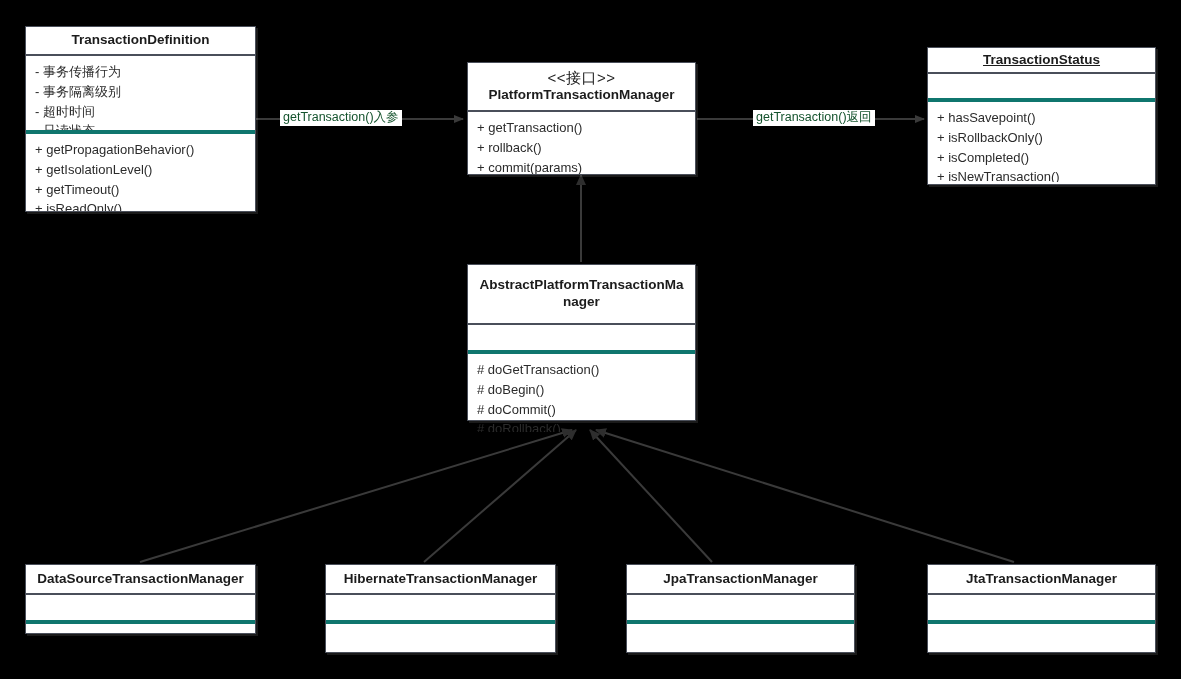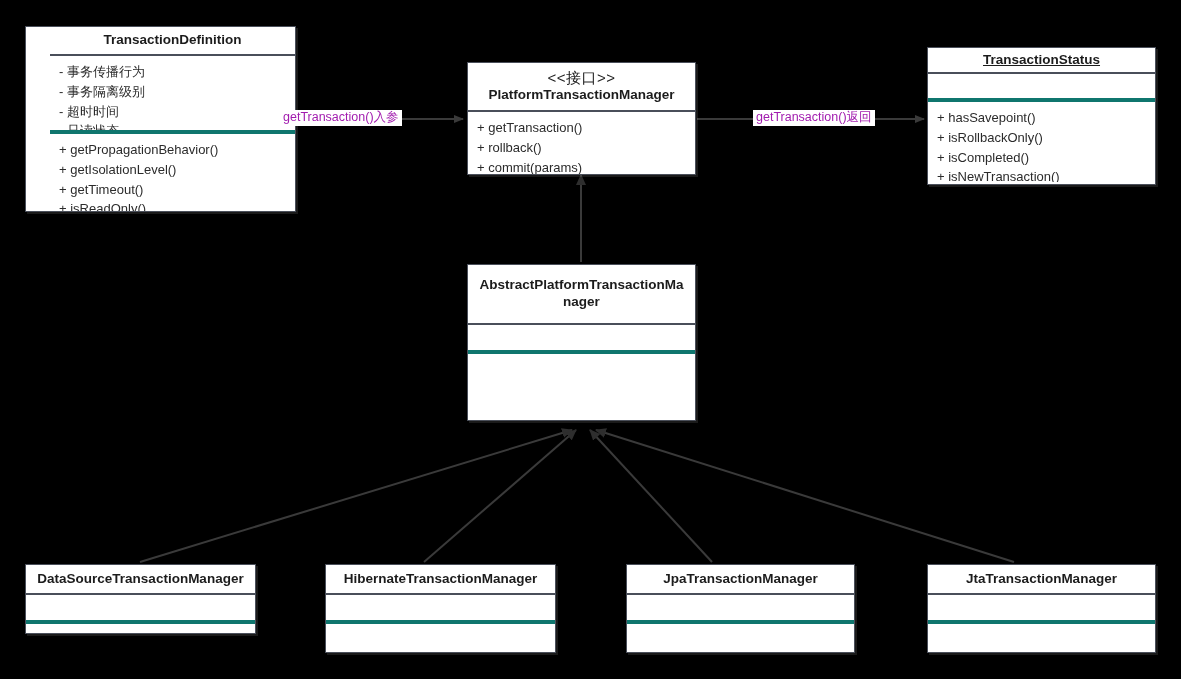--- a/index.html
+++ b/index.html
@@ -66,21 +66,21 @@
   }
   .member {
     font-size: 13px;
     color: #2b2b2b;
     line-height: 1.52;
     white-space: nowrap;
   }
   .edge-label {
     position: absolute;
     background: #ffffff;
-    color: #a21caf;
+    color: #14532d;
     font-size: 12.5px;
     line-height: 1.1;
     padding: 1px 3px;
     white-space: nowrap;
     z-index: 8;
     border: 0;
   }
 </style>
 </head>
 <body>
@@ -102,21 +102,21 @@
     <line x1="697" y1="119" x2="924" y2="119" stroke="#3a3a3a" stroke-width="2" marker-end="url(#arrowOpen)"></line>
 
     <line x1="581" y1="262" x2="581" y2="175" stroke="#3a3a3a" stroke-width="2" marker-end="url(#arrowTri)"></line>
 
     <line x1="140" y1="562" x2="572" y2="430" stroke="#3a3a3a" stroke-width="2" marker-end="url(#arrowTri)"></line>
     <line x1="424" y1="562" x2="576" y2="430" stroke="#3a3a3a" stroke-width="2" marker-end="url(#arrowTri)"></line>
     <line x1="712" y1="562" x2="590" y2="430" stroke="#3a3a3a" stroke-width="2" marker-end="url(#arrowTri)"></line>
     <line x1="1014" y1="562" x2="596" y2="430" stroke="#3a3a3a" stroke-width="2" marker-end="url(#arrowTri)"></line>
   </svg>
 
-  <div class="uml-class" style="left:25px; top:26px; width:271px; height:186px;padding-left:24px;">
+  <div class="uml-class" style="left:25px; top:26px; width:231px; height:186px;">
     <div class="compartment comp-title" style="height:29px;">
       <span>TransactionDefinition</span>
     </div>
     <div class="compartment comp-body" style="height:78px;">
       <div class="member">- 事务传播行为</div>
       <div class="member">- 事务隔离级别</div>
       <div class="member">- 超时时间</div>
       <div class="member">- 只读状态</div>
     </div>
     <div class="compartment comp-body last" style="height:77px;">
@@ -151,20 +151,26 @@
       <div class="member">+ isNewTransaction()</div>
     </div>
   </div>
 
   <div class="uml-class" style="left:467px; top:264px; width:229px; height:157px;">
     <div class="compartment comp-title" style="height:60px;">
       <span>AbstractPlatformTransactionMa</span>
       <span>nager</span>
     </div>
     <div class="compartment comp-body" style="height:29px;"></div>
+    <div class="compartment comp-body last" style="height:78px;">
+      <div class="member"># doGetTransaction()</div>
+      <div class="member"># doBegin()</div>
+      <div class="member"># doCommit()</div>
+      <div class="member"># doRollback()</div>
+    </div>
   </div>
 
   <div class="uml-class" style="left:25px; top:564px; width:231px; height:70px;">
     <div class="compartment comp-title" style="height:30px;">
       <span>DataSourceTransactionManager</span>
     </div>
     <div class="compartment comp-body" style="height:29px;"></div>
     <div class="compartment comp-body last" style="height:28px;"></div>
   </div>
 

